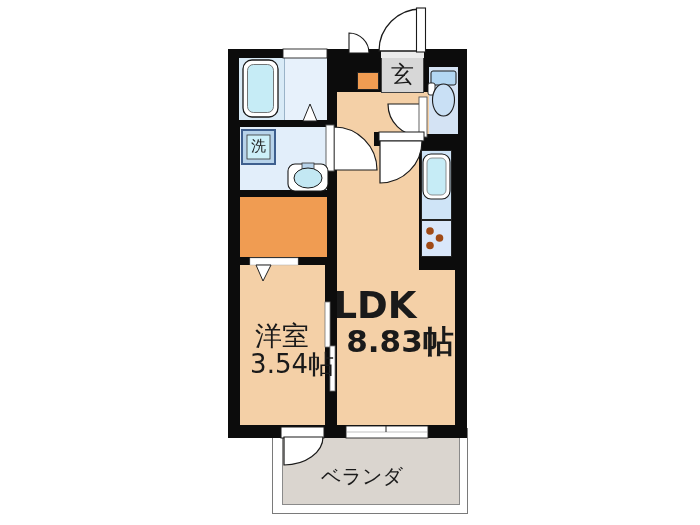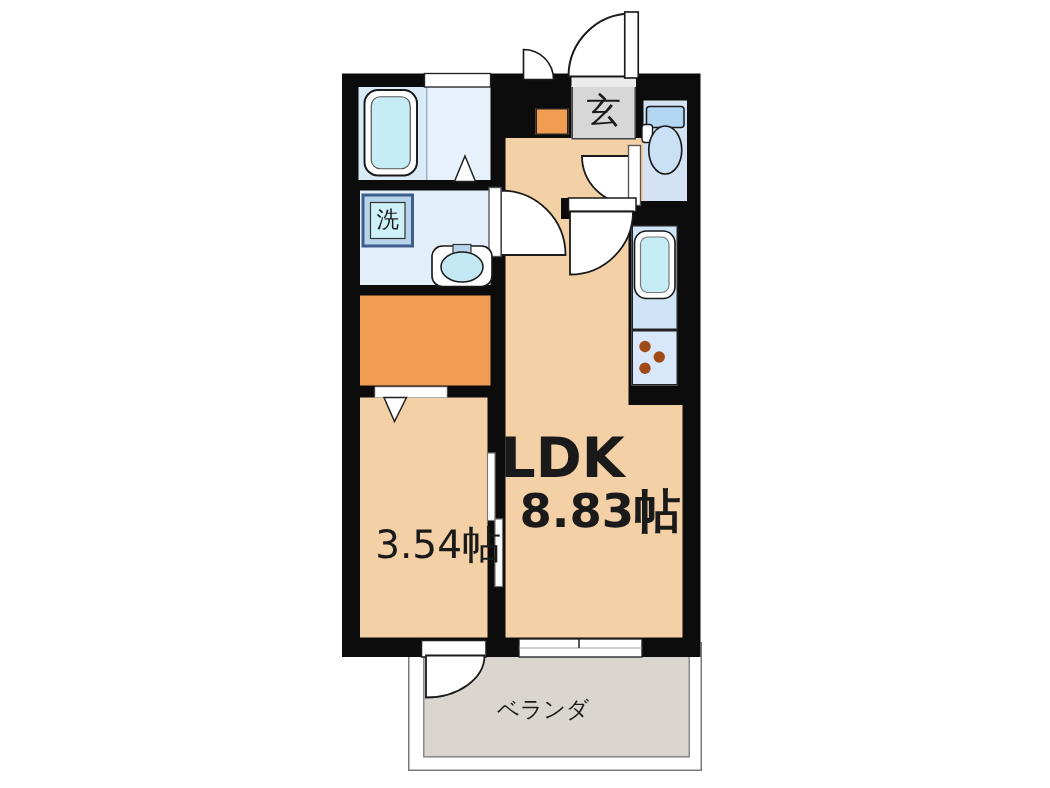--- a/index.html
+++ b/index.html
@@ -30,21 +30,21 @@
   .kitchen-stove{left:421px;top:220px;width:31px;height:37px;background:var(--stove_blue,#d9e7fa);border:1px solid #222;}
   .wall-stub{left:374px;top:132px;width:7px;height:14px;background:var(--wall,#0c0c0c);}
   .lbl{position:absolute;text-align:center;line-height:1.05;white-space:nowrap;}
   .lbl-genkan{left:381px;top:62px;width:43px;font-size:23px;}
   .lbl-washer{left:242px;top:139px;width:33px;font-size:15px;}
   .lbl-wcl{left:239px;top:224px;width:88px;font-size:19px;}
   .lbl-bedroom-name{left:236px;top:322px;width:92px;font-size:27px;}
   .lbl-bedroom-size{left:234px;top:351px;width:100px;font-size:26px;text-align:right;}
   .lbl-ldk-name{left:316px;top:287px;width:118px;font-size:37px;font-weight:700;}
   .lbl-ldk-size{left:330px;top:325px;width:140px;font-size:31px;font-weight:700;}
-  .lbl-balcony{left:292px;top:466px;width:140px;font-size:15px;}
+  .lbl-balcony{left:292px;top:466px;width:140px;font-size:20px;}
   svg.overlay{position:absolute;left:0;top:0;pointer-events:none;}
 </style>
 </head>
 <body>
 
 <div id="canvas">
 
   <div class="abs balcony-outer"></div>
   <div class="abs balcony-floor"></div>
 
@@ -115,17 +115,18 @@
     <rect x="423" y="154" width="27" height="45" rx="8" fill="#fff" stroke="#1a1a1a" stroke-width="1.1"></rect>
     <rect x="427" y="158" width="19" height="37" rx="5" fill="#c6ecf6" stroke="#777" stroke-width="0.8"></rect>
 
     <circle cx="430" cy="231" r="3.8" fill="#a04a16"></circle>
     <circle cx="439.5" cy="238" r="3.8" fill="#a04a16"></circle>
     <circle cx="430" cy="245.5" r="3.8" fill="#a04a16"></circle>
   </svg>
 
   <div class="lbl lbl-genkan">玄</div>
   <div class="lbl lbl-washer">洗</div>
+  <div class="lbl lbl-bedroom-name">洋室</div>
   <div class="lbl lbl-bedroom-size">3.54帖</div>
   <div class="lbl lbl-ldk-name">LDK</div>
   <div class="lbl lbl-ldk-size">8.83帖</div>
   <div class="lbl lbl-balcony">ベランダ</div>
 </div>
 
 </body></html>

